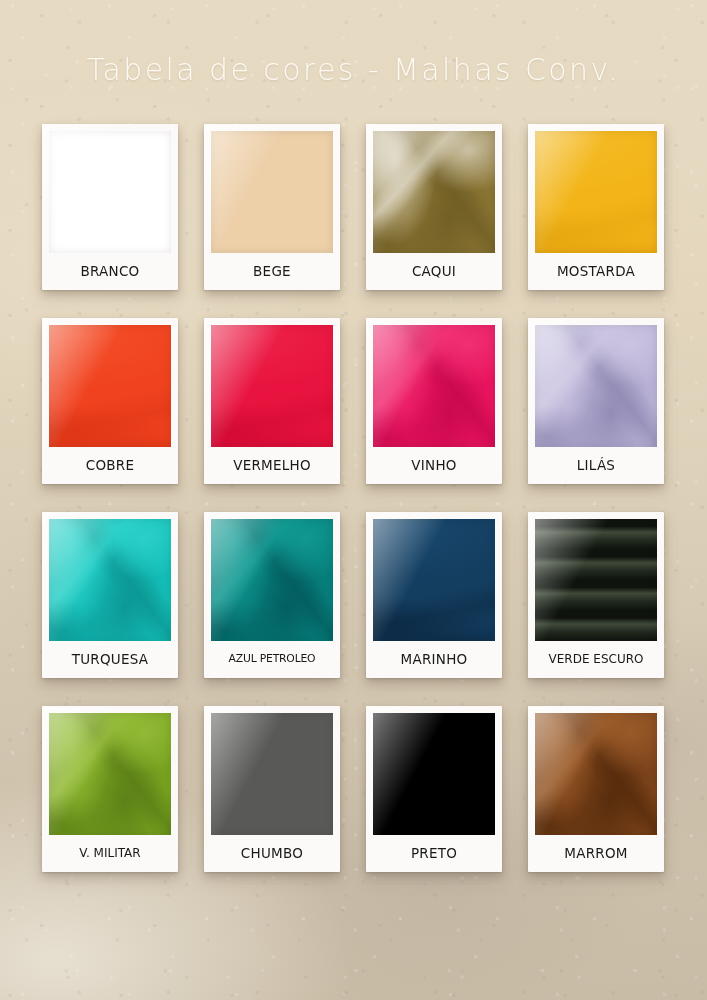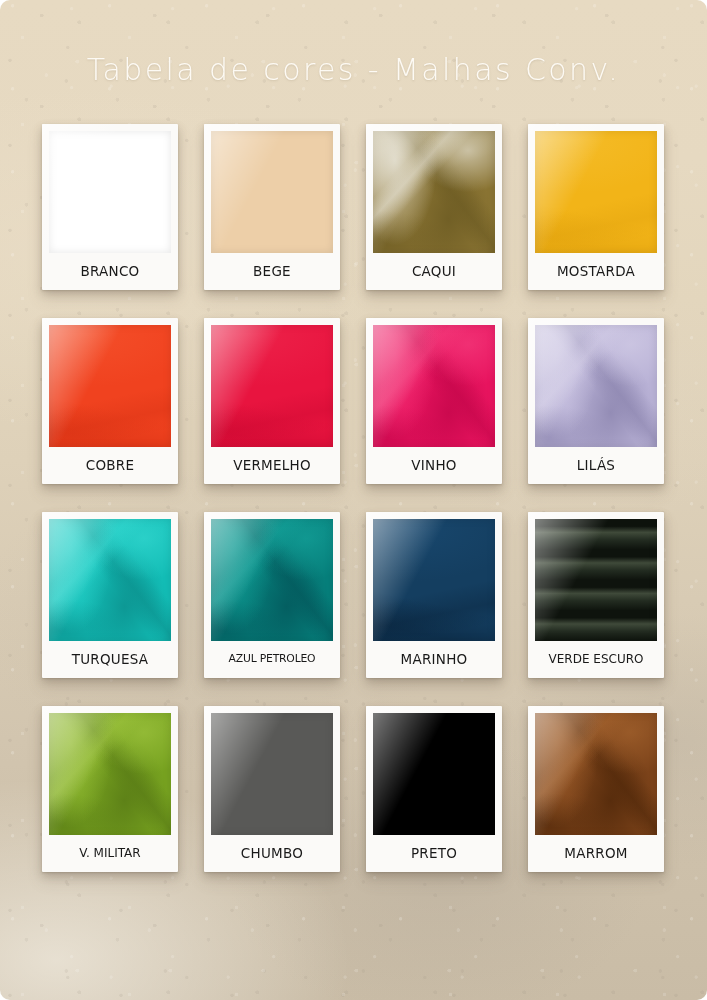--- a/index.html
+++ b/index.html
@@ -18,21 +18,20 @@
       radial-gradient(ellipse 420px 260px at 8% 96%, rgba(255,252,244,.55), rgba(255,252,244,0) 70%),
       radial-gradient(ellipse 300px 200px at 62% 88%, rgba(176,166,152,.34), rgba(176,166,152,0) 70%),
       radial-gradient(ellipse 260px 180px at 96% 74%, rgba(182,172,157,.30), rgba(182,172,157,0) 70%),
       radial-gradient(ellipse 340px 220px at 30% 62%, rgba(190,180,164,.22), rgba(190,180,164,0) 70%),
       radial-gradient(ellipse 300px 190px at 80% 40%, rgba(226,214,193,.45), rgba(226,214,193,0) 70%),
       radial-gradient(ellipse 420px 240px at 12% 26%, rgba(236,224,203,.50), rgba(236,224,203,0) 72%),
       linear-gradient(180deg,
         #e7dac2 0%, #e6d9c1 16%, #e3d6bd 30%,
         #ded1b9 46%, #d8cbb4 60%, #d2c5af 74%,
         #cdc0aa 86%, #c9bca6 100%);
-    border-radius: 10px;
   }
   
   #grain {
     position:absolute; inset:0;
     pointer-events:none;
     opacity:.5;
     background-image:
       radial-gradient(circle at 13% 7%,  rgba(255,255,255,.40) 0 1.4px, transparent 2px),
       radial-gradient(circle at 37% 17%, rgba(150,140,126,.30) 0 1.6px, transparent 2px),
       radial-gradient(circle at 71% 11%, rgba(255,255,255,.34) 0 1.2px, transparent 2px),

